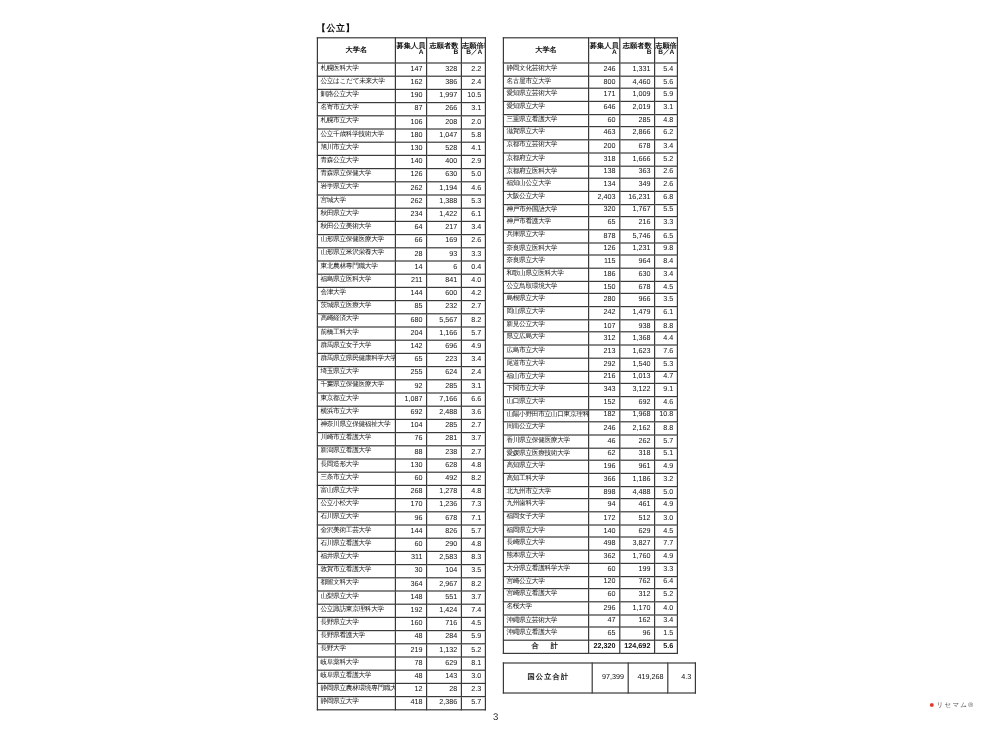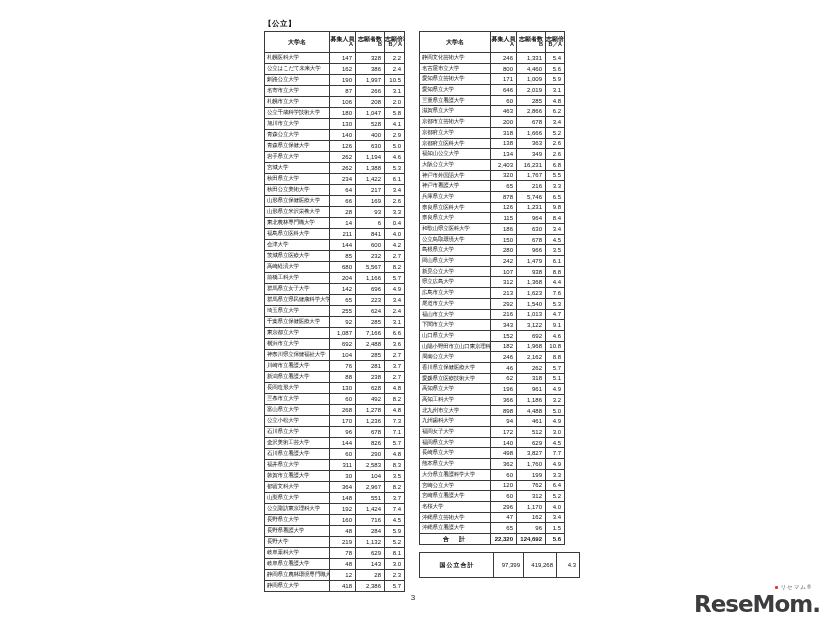--- a/index.html
+++ b/index.html
@@ -707,14 +707,13 @@
       <td class="col-b">419,268</td>
       <td class="col-r">4.3</td>
     </tr>
   </tbody>
 </table>
 
 <div class="page-number">3</div>
 
 <div class="logo">
   <span class="kana"><span class="dot"></span><span>リセマム</span><span>®</span></span>
-  <span class="brand">ReseMom.</span>
 </div>
 
 </body></html>

